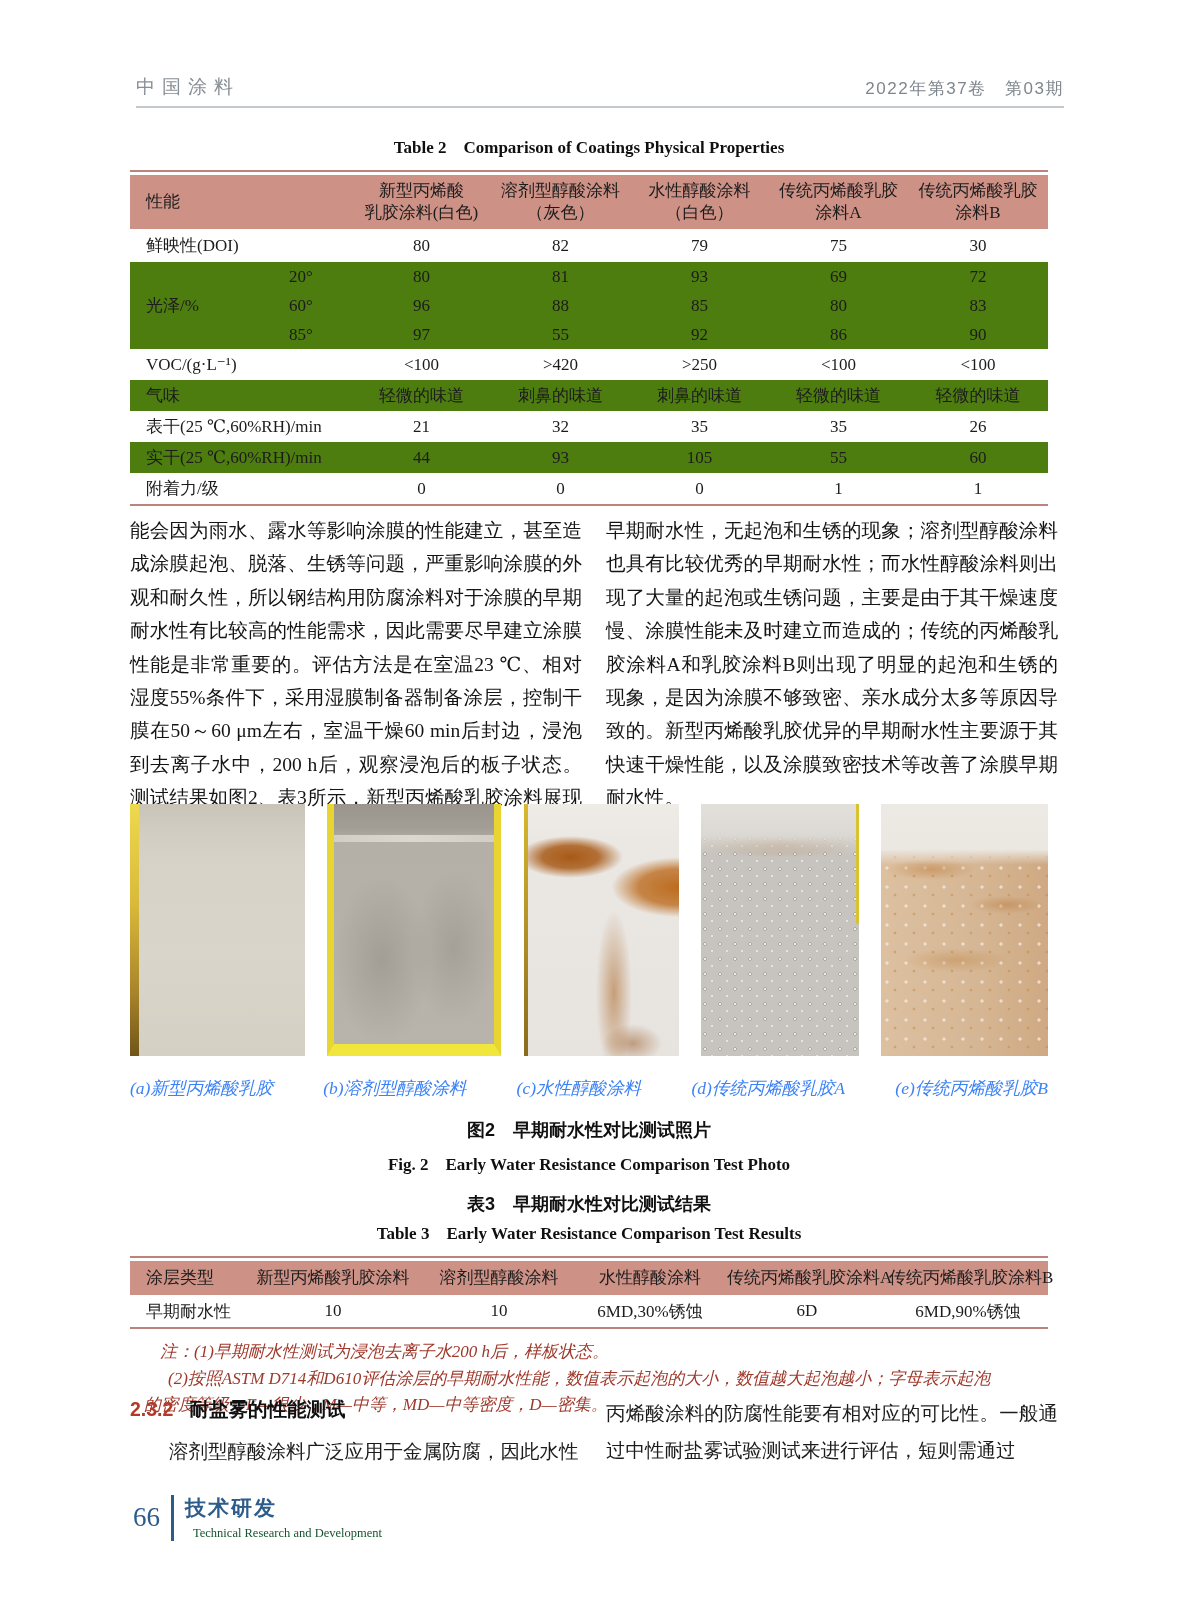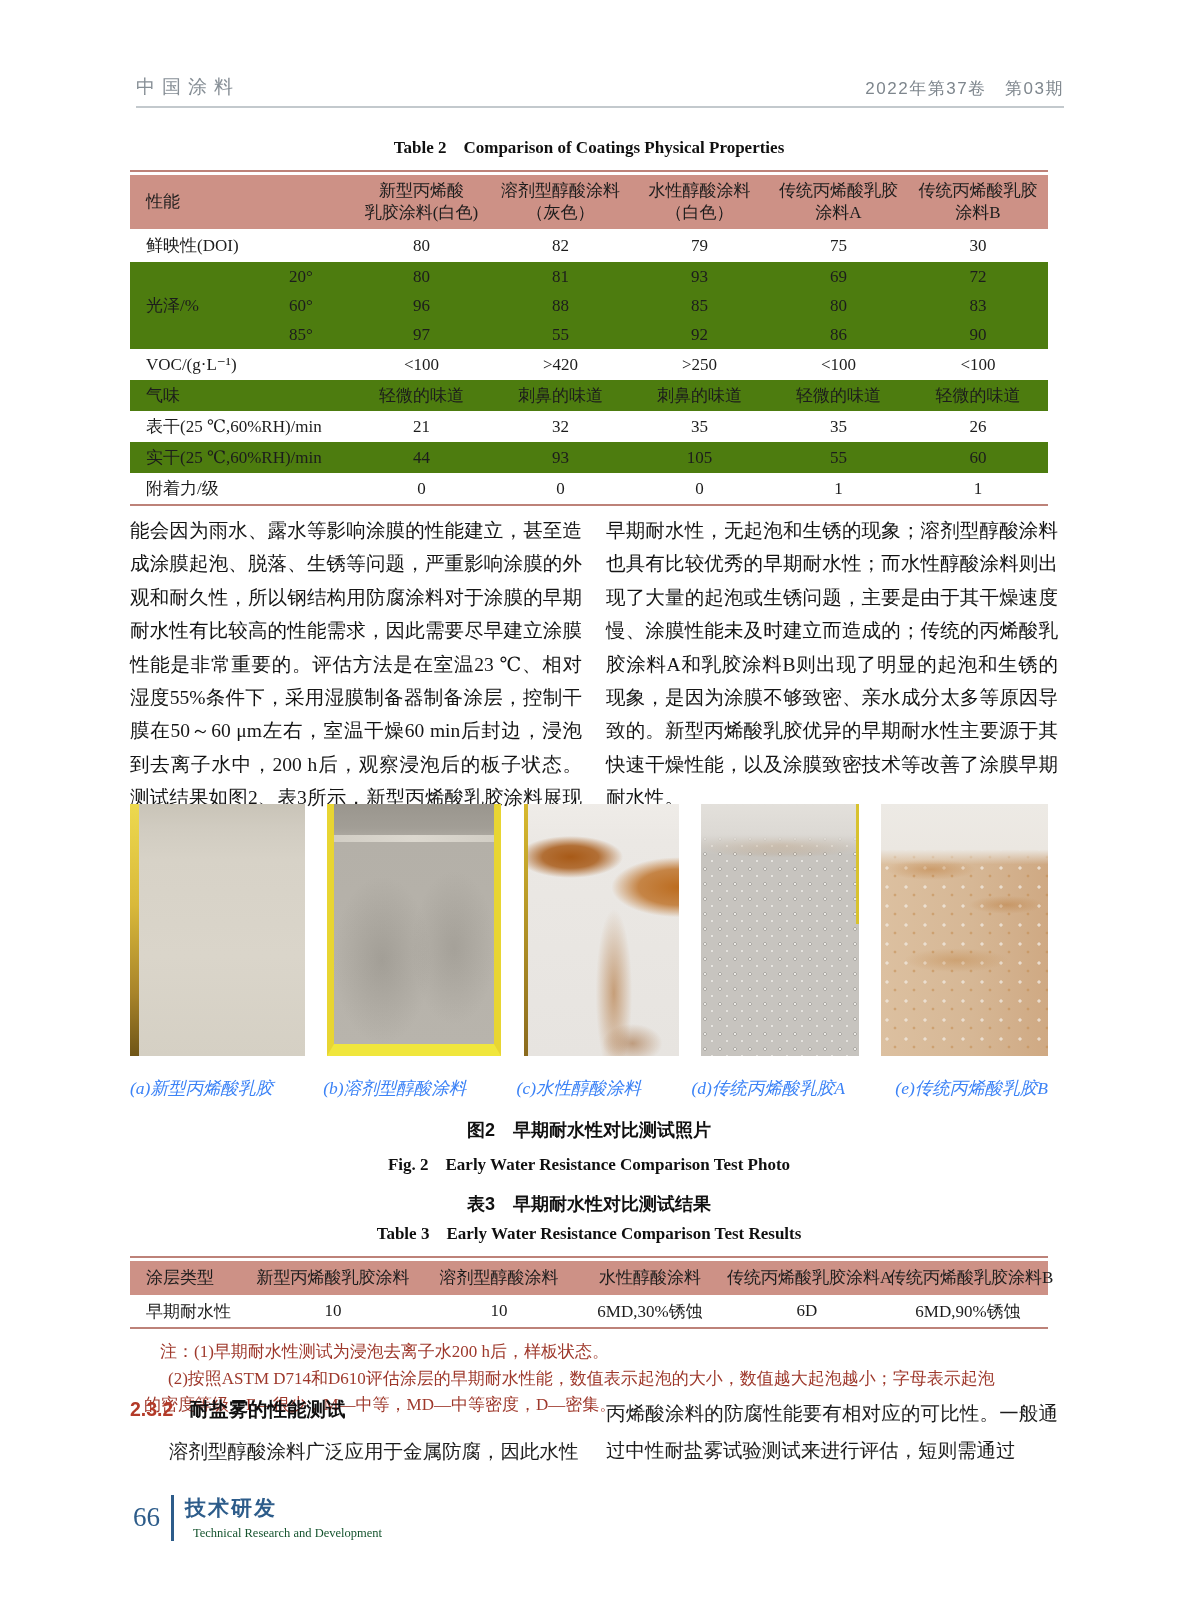--- a/index.html
+++ b/index.html
@@ -84,21 +84,21 @@
       radial-gradient(circle 3px at 6px 7px,rgba(240,232,222,.80) 40%,transparent 70%),
       radial-gradient(circle 2.5px at 14px 15px,rgba(195,140,80,.55) 40%,transparent 70%),
       linear-gradient(90deg,#dcc0a0 0%,#d6b795 55%,#cfa983 100%);
     background-size:auto,auto,auto,auto,19px 19px,19px 19px,auto;}
   .captions{display:flex;justify-content:space-between;margin-top:20px;}
   .cap{font-size:17.5px;color:#3b82f6;font-style:italic;text-align:center;flex:none;white-space:nowrap;}
   .fig-title-zh{margin-top:18px;}
   .fig-title-en{margin-top:11px;}
 
   
-  .notes{margin-top:10px;color:#9e382b;font-size:17px;line-height:26.5px;}
+  .notes{margin-top:10px;color:#9e382b;font-size:17px;line-height:26.5px;font-style:italic;}
   .note-l1{padding-left:30px;white-space:nowrap;}
   .note-l2{padding-left:38px;white-space:nowrap;}
   .note-l3{padding-left:14px;white-space:nowrap;}
 
   
   .sec{position:absolute;left:130px;top:1396px;width:928px;display:flex;justify-content:space-between;}
   .sec-left{width:452px;}
   .sec-head{display:flex;gap:16px;align-items:baseline;font-family:"Liberation Sans","DejaVu Sans",sans-serif;font-weight:bold;font-size:19.5px;}
   .sec-num{color:#b33a28;}
   .sec-title{color:#101010;}

